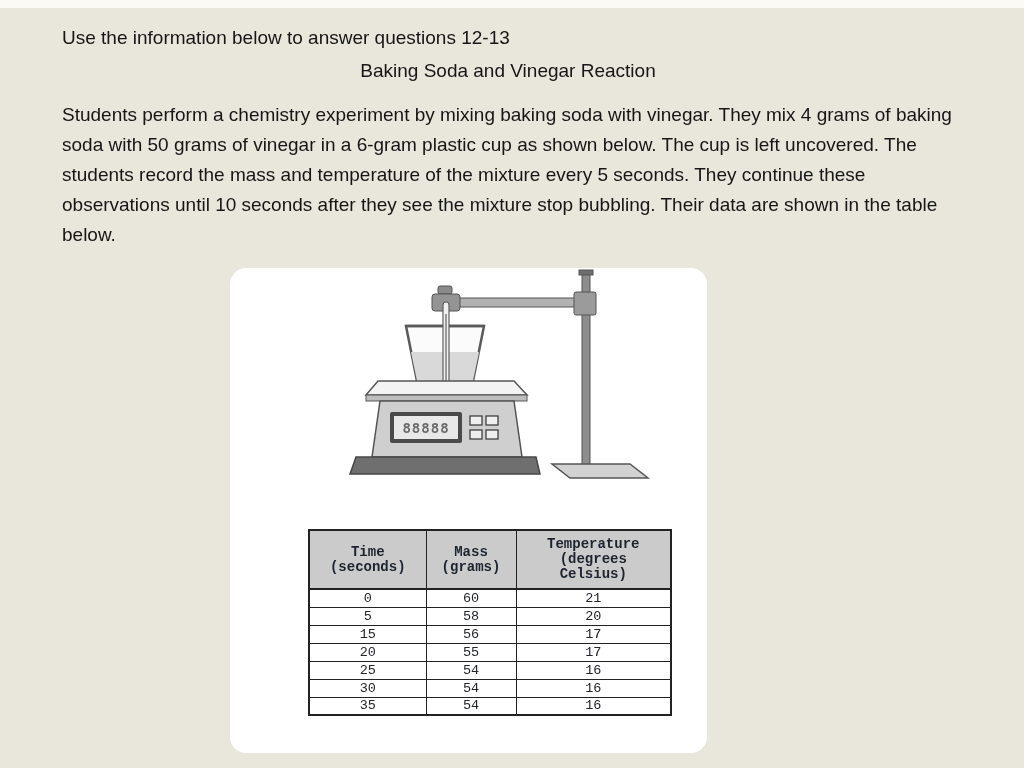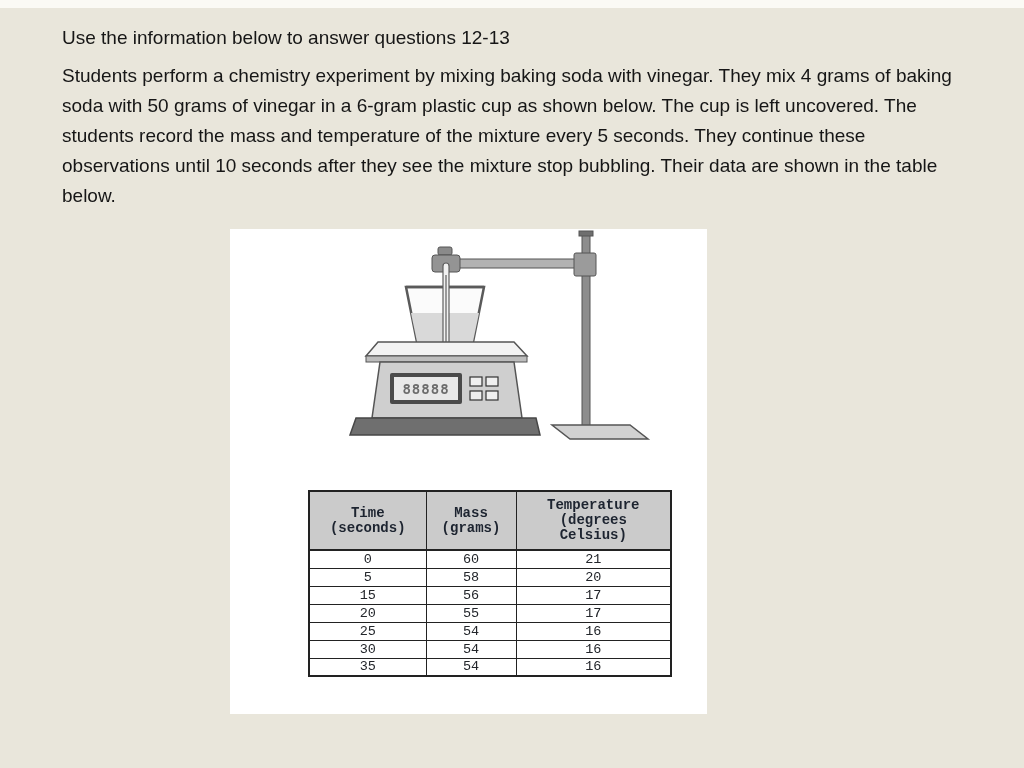--- a/index.html
+++ b/index.html
@@ -7,27 +7,28 @@
   body {
     background: #e9e6db;
     font-family: "Liberation Sans", sans-serif;
     color: #161616;
     overflow: hidden;
   }
   .top-strip { height: 8px; background: #fbfaf5; }
   .content { padding: 18px 70px 16px 62px; }
   .instruction { font-size: 19px; line-height: 23px; }
   .title { font-size: 19px; line-height: 23px; text-align: center; margin-top: 10px; }
-  .paragraph { font-size: 19px; line-height: 30px; margin-top: 12px; }
+  .paragraph { font-size: 19px; line-height: 30px; margin-top: 18px; }
   .panel {
     width: 477px;
     height: 485px;
     background: #ffffff;
     margin: 18px 0 0 168px;
     overflow: hidden;
+    border-radius: 16px;
   }
   .diagram svg { display: block; }
   .data-table {
     border-collapse: collapse;
     margin: 46px 0 0 78px;
     font-family: Liberation Mono, monospace;
     border: 2px solid #222;
     table-layout: fixed;
   }
   .data-table th, .data-table td {
@@ -55,20 +56,21 @@
   }
 </style>
 </head>
 <body>
 
 <div class="slide">
   <div class="top-strip"></div>
   <div class="content">
 
     <p class="instruction">Use the information below to answer questions 12-13</p>
+    <p class="title">Baking Soda and Vinegar Reaction</p>
     <p class="paragraph">Students perform a chemistry experiment by mixing baking soda with vinegar. They mix 4 grams of baking soda with 50 grams of vinegar in a 6-gram plastic cup as shown below. The cup is left uncovered. The students record the mass and temperature of the mixture every 5 seconds. They continue these observations until 10 seconds after they see the mixture stop bubbling. Their data are shown in the table below.</p>
 
     <div class="panel">
 
       <div class="diagram">
         <svg viewBox="0 0 477 215" width="477" height="215" xmlns="http://www.w3.org/2000/svg">
 
           <g>
             <rect x="352" y="4" width="8" height="196" fill="#8d8d8d" stroke="#555" stroke-width="1"></rect>
             <rect x="349" y="2" width="14" height="5" fill="#6e6e6e" stroke="#555" stroke-width="1"></rect>

